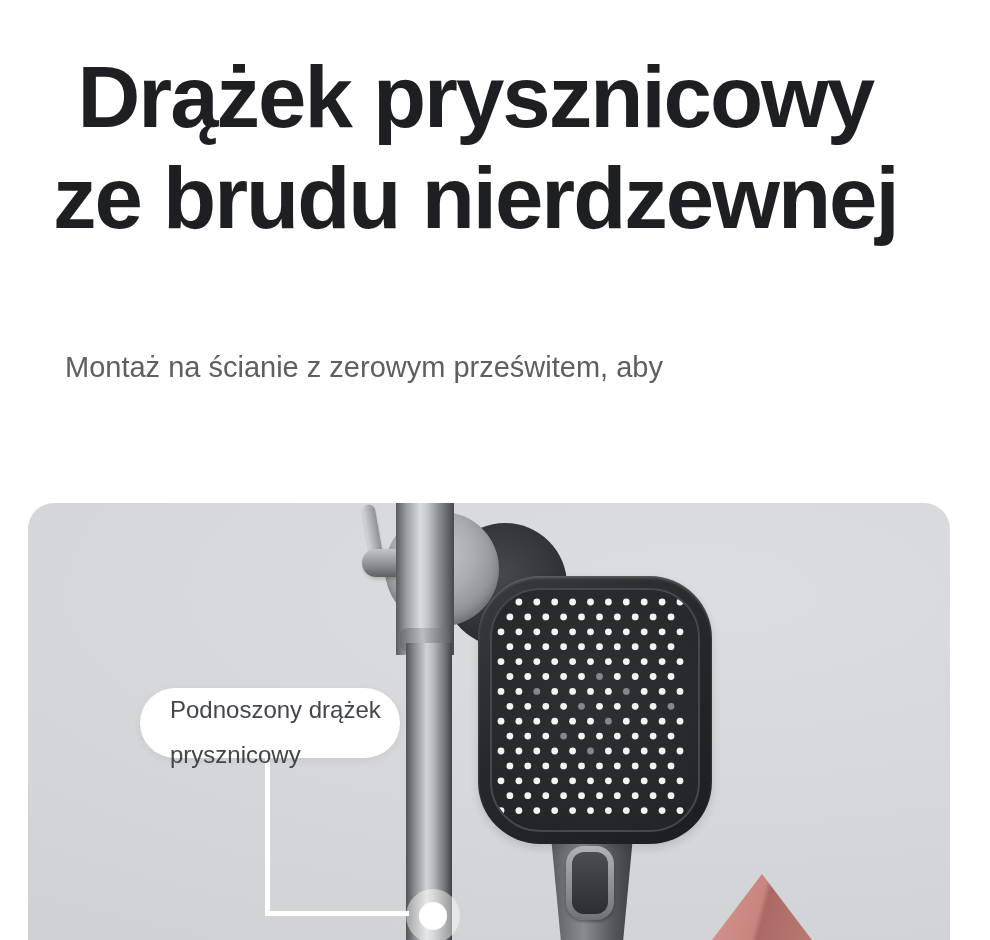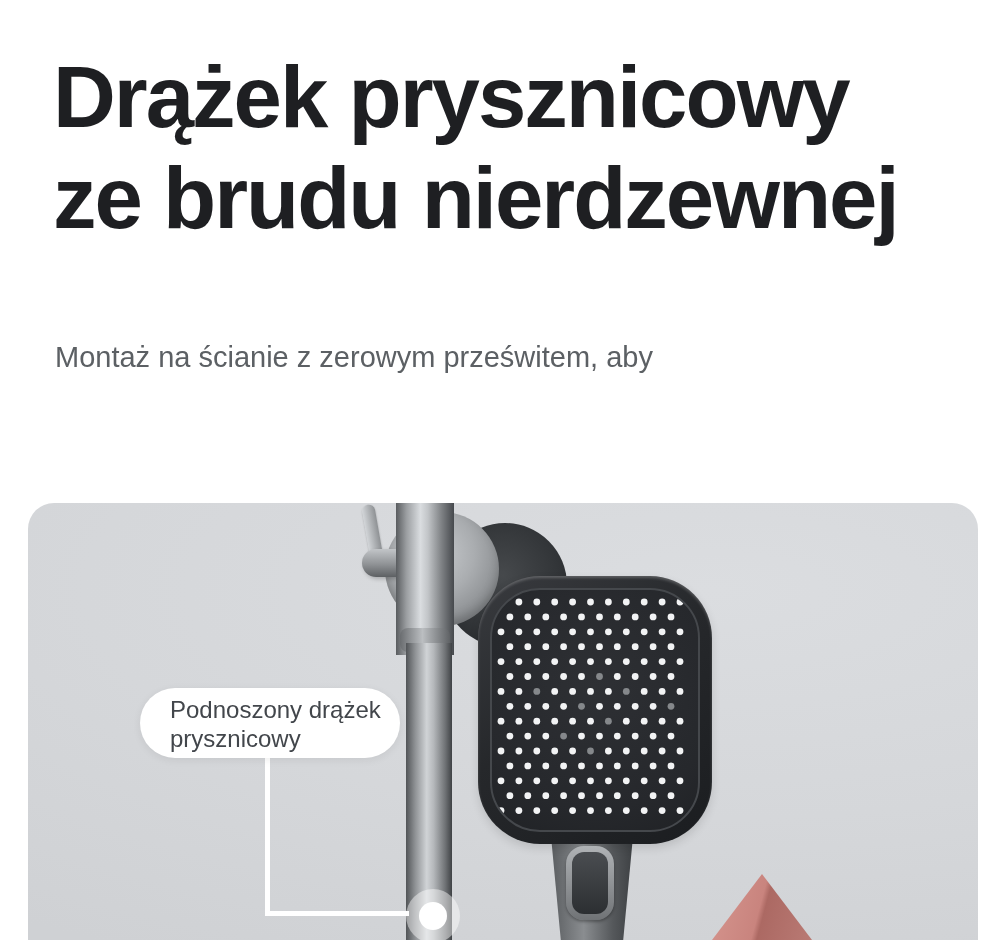--- a/index.html
+++ b/index.html
@@ -5,34 +5,33 @@
   html,body{margin:0;padding:0;}
   body{
     width:990px;height:940px;overflow:hidden;background:#ffffff;
     font-family:"Liberation Sans","DejaVu Sans",sans-serif;
     position:relative;
   }
   
   .hero-title{
     position:absolute;left:53px;top:46px;margin:0;
     font-size:87px;line-height:101px;font-weight:700;
-    color:#1e1f22;letter-spacing:-2px;
+    color:#1e1f22;letter-spacing:-2px;text-align:center;
   }
   .hero-title span{display:block;}
   .hero-subtitle{
-    position:absolute;left:53px;top:336px;margin:2px;
+    position:absolute;left:53px;top:336px;margin:12px;
     font-size:29px;line-height:39px;font-weight:400;color:#5c6064;
   }
   .hero-subtitle span{display:block;}
   
   .panel{
     position:absolute;left:28px;top:503px;width:922px;height:437px;
     border-radius:26px 26px 0 0;overflow:hidden;
     background:radial-gradient(120% 95% at 72% 20%, #dbdde0 0%, #d5d7da 55%, #cfd1d4 100%);
-    padding-left:28px;
   }
   .panel *{position:absolute;}
   
   .holder-disc{
     left:415px;top:20px;width:124px;height:124px;border-radius:50%;
     background:radial-gradient(circle at 48% 42%, #46494c 0%, #333639 55%, #222427 100%);
   }
   
   .mount-disc{
     left:357px;top:9px;width:114px;height:114px;border-radius:50%;
@@ -107,21 +106,21 @@
   }
   .marker-inner{
     left:13px;top:13px;width:28px;height:28px;border-radius:50%;background:#ffffff;
   }
   .callout-bubble{
     left:112px;top:185px;width:260px;height:70px;border-radius:35px;
     background:#ffffff;box-shadow:0 2px 8px rgba(0,0,0,.07);
   }
   .callout-bubble span{
     position:static;display:block;margin-left:30px;
-    font-size:24px;line-height:29px;color:#42464b;
+    font-size:24px;line-height:29px;color:#42464b;margin-top:16px;
   }
   .callout-bubble span:first-child{margin-top:7px;}
 </style>
 </head>
 <body>
 
 <main>
 
   <h1 class="hero-title">
     <span>Drążek prysznicowy</span>

